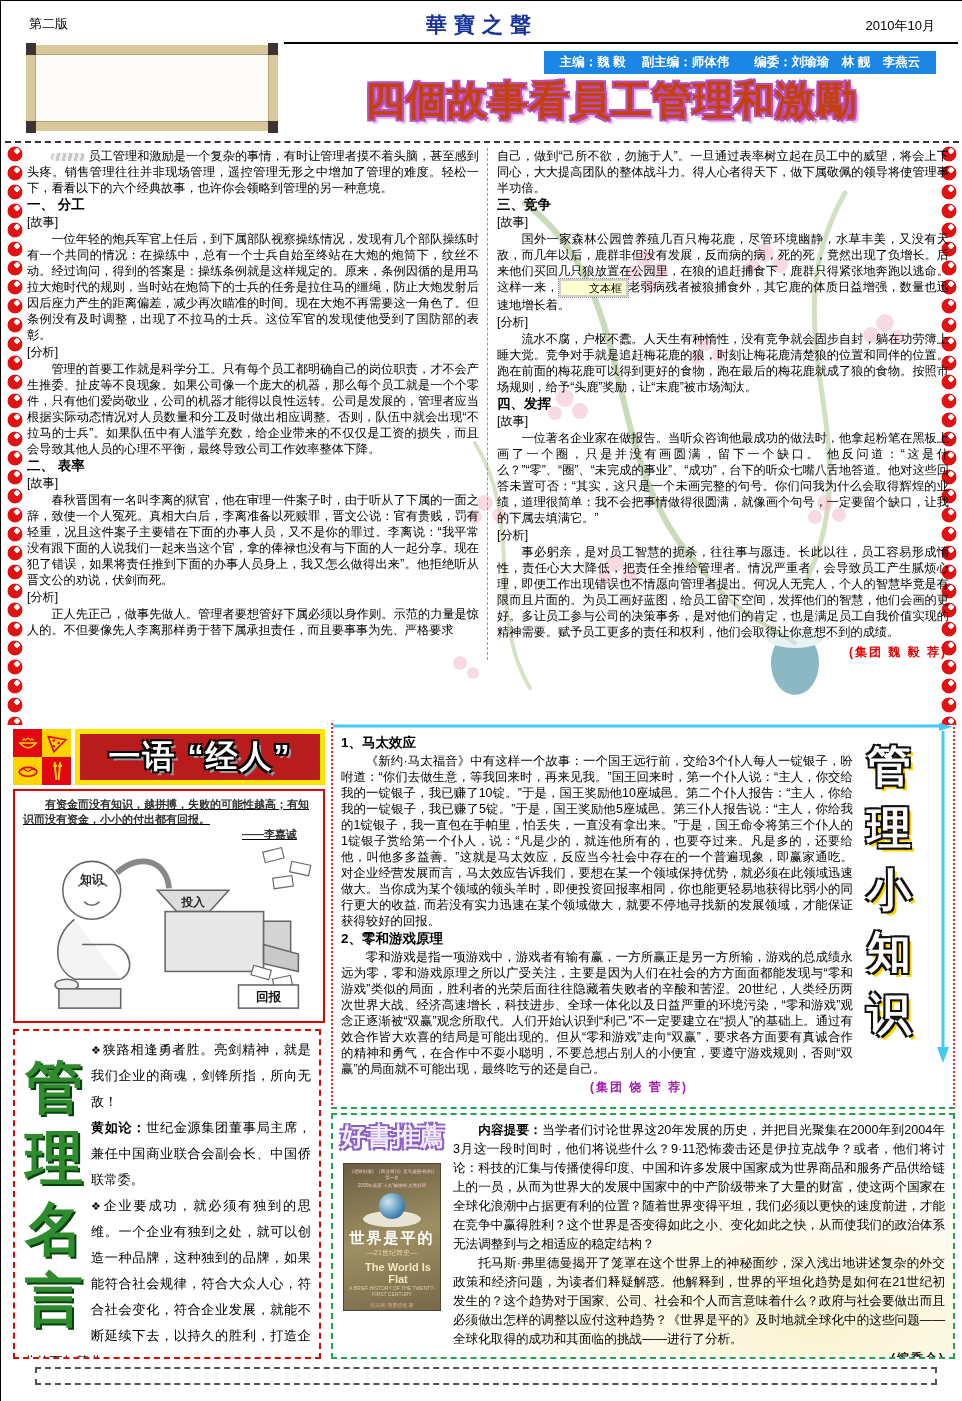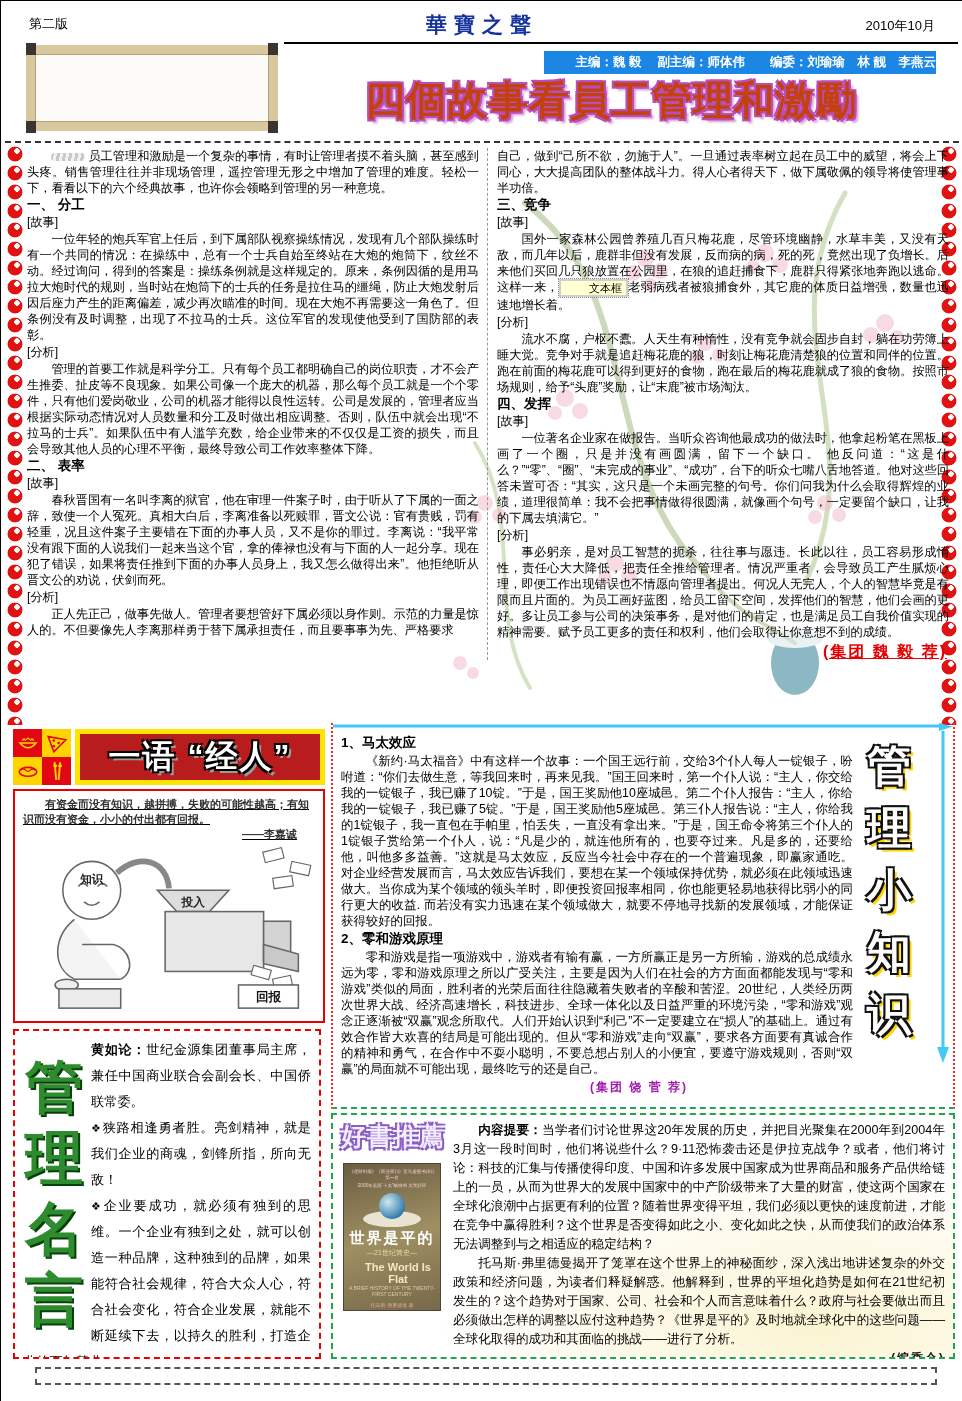--- a/index.html
+++ b/index.html
@@ -15,21 +15,21 @@
   .header-line{left:283px;top:41px;width:674px;height:2px;background:#000;}
 
   .brand-box{left:25px;top:44px;width:234px;height:68px;border:9px solid #d9c89e;
              background:#fcfbf7;box-shadow:inset 0 0 0 1px #b3a27a;
              display:flex;align-items:center;justify-content:center;}
   .corner{position:absolute;width:10px;height:12px;background:#3b3430;}
   .c-tl{left:-9px;top:-11px}.c-tr{right:-9px;top:-11px}.c-bl{left:-9px;bottom:-11px}.c-br{right:-9px;bottom:-11px}
   .brand-title{font-size:38px;font-weight:bold;font-family:"DejaVu Serif",serif;letter-spacing:4px;}
 
   .editors-bar{left:543px;top:50px;width:392px;height:23px;background:#1b86e4;color:#fff;
-               font-size:12.5px;line-height:23px;text-align:right;font-weight:bold;white-space:nowrap;}
+               font-size:12.5px;line-height:23px;text-align:center;font-weight:bold;white-space:nowrap;}
 
   .headline{left:300px;top:72px;width:620px;text-align:center;font-size:40px;font-weight:bold;
             letter-spacing:1px;color:#c2410c;
             text-shadow:-2px -2px 0 #bb4dbb,2px -2px 0 #bb4dbb,-2px 2px 0 #bb4dbb,2px 2px 0 #bb4dbb,4px 4px 2px #dda6dd;}
 
   
   .main-article{left:4px;top:140px;width:954px;height:582px;border-top:2px dashed #333;}
   .swirl{position:absolute;top:2px;bottom:0;width:20px;background-repeat:repeat-y;
          background-image:
            radial-gradient(circle at 12px 6px,#fff 2.5px,rgba(255,255,255,0) 3px),
@@ -38,21 +38,21 @@
   .swirl-left{left:0}.swirl-right{right:0}
   .flowers{left:0;top:0;width:954px;height:582px;z-index:0;}
   .cols{position:absolute;left:22px;top:5px;display:flex;z-index:1;}
   .col{width:452px;font-size:12.2px;line-height:16px;text-align:justify;}
   .col-left{padding-right:8px;}
   .col-right{border-left:1px dashed #999;padding-left:9px;}
   .para{margin:0;text-indent:2em;}
   .cont{margin:0;text-indent:0;}
   .sec-h{font-weight:bold;font-size:13.5px;margin:1px 0;}
   .sec-label{margin:1px 0;}
-  .attr{color:#e80000;font-weight:bold;text-align:right;font-size:16px;letter-spacing:2px;margin:4px 2px 0 0;text-decoration:underline;}
+  .attr{color:#e80000;font-weight:bold;text-align:right;font-size:12px;letter-spacing:2px;margin:4px 2px 0 0;}
   .squig{display:inline-block;width:34px;height:8px;margin-right:3px;border-radius:4px;
          background:repeating-linear-gradient(100deg,#c9c9c9 0 3px,#f2f2f2 3px 6px);vertical-align:middle;}
   .tooltip{display:inline-block;background:#ffffd2;border:2px solid #cfcfcf;outline:1px dotted #888;
            font-size:11px;line-height:14px;padding:0 4px;font-weight:normal;vertical-align:middle;}
 
   
   .yuyu{left:12px;top:728px;width:312px;}
   .yuyu-head{display:flex;height:56px;}
   .food-grid{width:58px;height:56px;display:grid;grid-template-columns:1fr 1fr;grid-template-rows:1fr 1fr;}
   .food-cell{display:flex;align-items:center;justify-content:center;}
@@ -314,22 +314,22 @@
   </div>
 
   <div class="abs mingyan">
     <div class="m-vtitle">
       <div>管</div>
       <div>理</div>
       <div>名</div>
       <div>言</div>
     </div>
     <div class="m-body">
+      <p><span class="bullet-icon">❖</span><span>狭路相逢勇者胜。亮剑精神，就是我们企业的商魂，剑锋所指，所向无敌！</span></p>
       <p><span class="lead-name">黄如论：</span><span>世纪金源集团董事局主席，兼任中国商业联合会副会长、中国侨联常委。</span></p>
-      <p><span class="bullet-icon">❖</span><span>狭路相逢勇者胜。亮剑精神，就是我们企业的商魂，剑锋所指，所向无敌！</span></p>
       <p><span class="bullet-icon">❖</span><span>企业要成功，就必须有独到的思维。一个企业有独到之处，就可以创造一种品牌，这种独到的品牌，如果能符合社会规律，符合大众人心，符合社会变化，符合企业发展，就能不断延续下去，以持久的胜利，打造企业的百年基业。</span></p>
 
     </div>
   </div>
 
   <div class="abs book">
     <div class="book-left">
       <div class="book-title">好書推薦</div>
       <div class="book-cover">
         <div class="cover-top">《理财时报》《商业周刊》亚马逊图书排行第一名</div>

